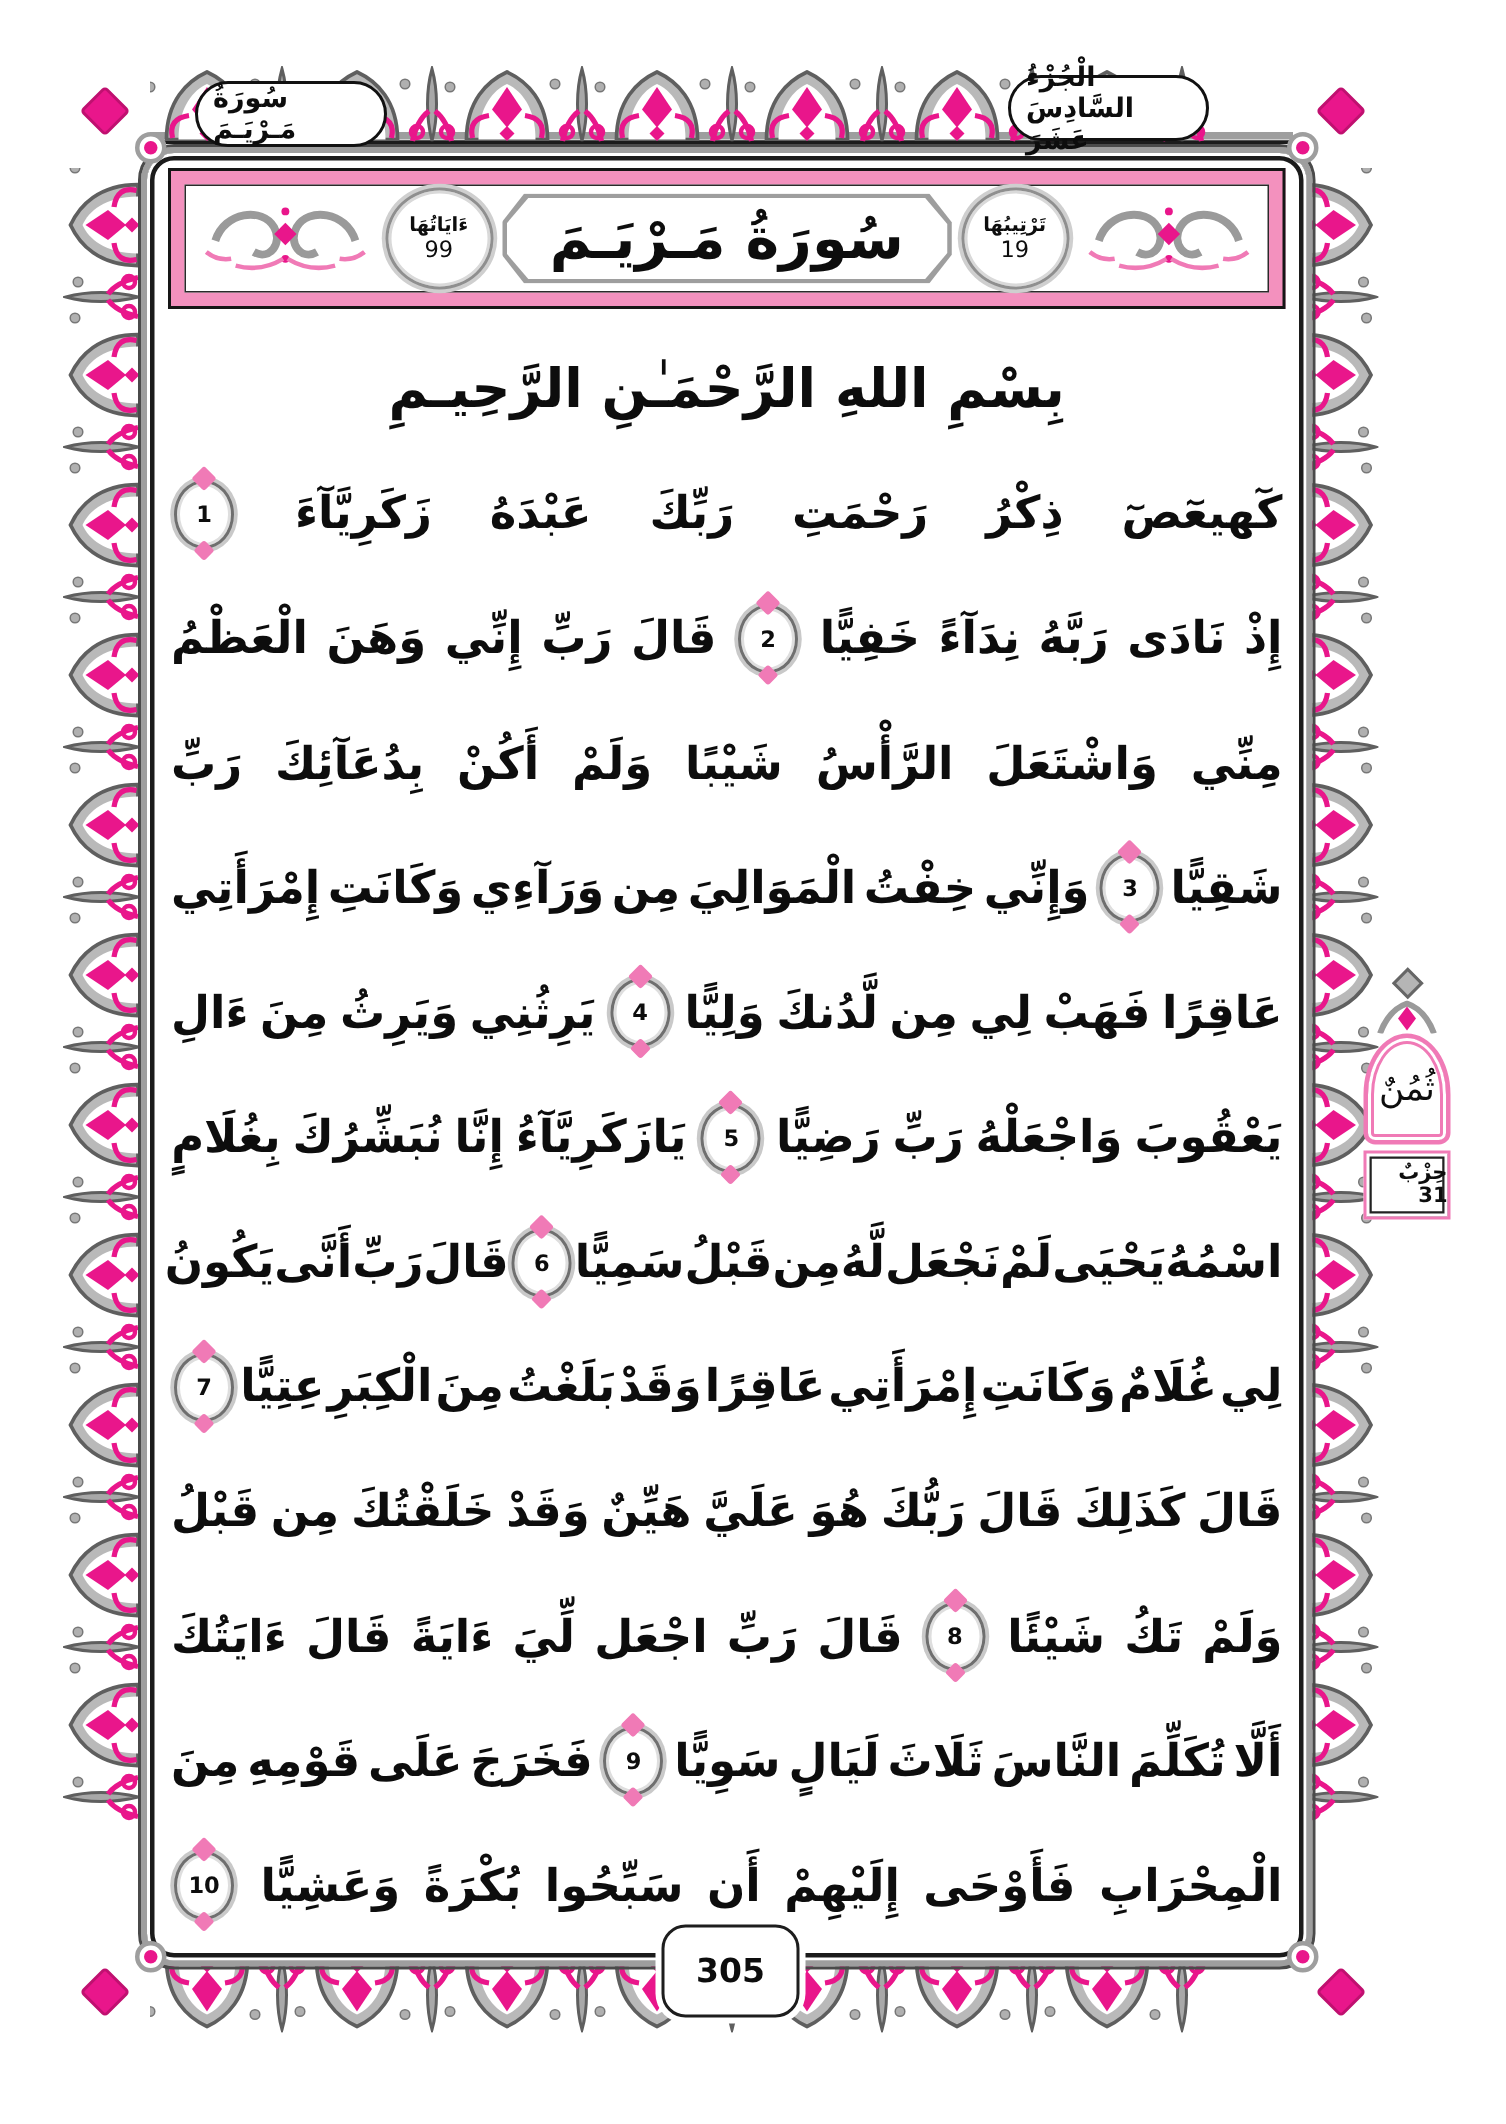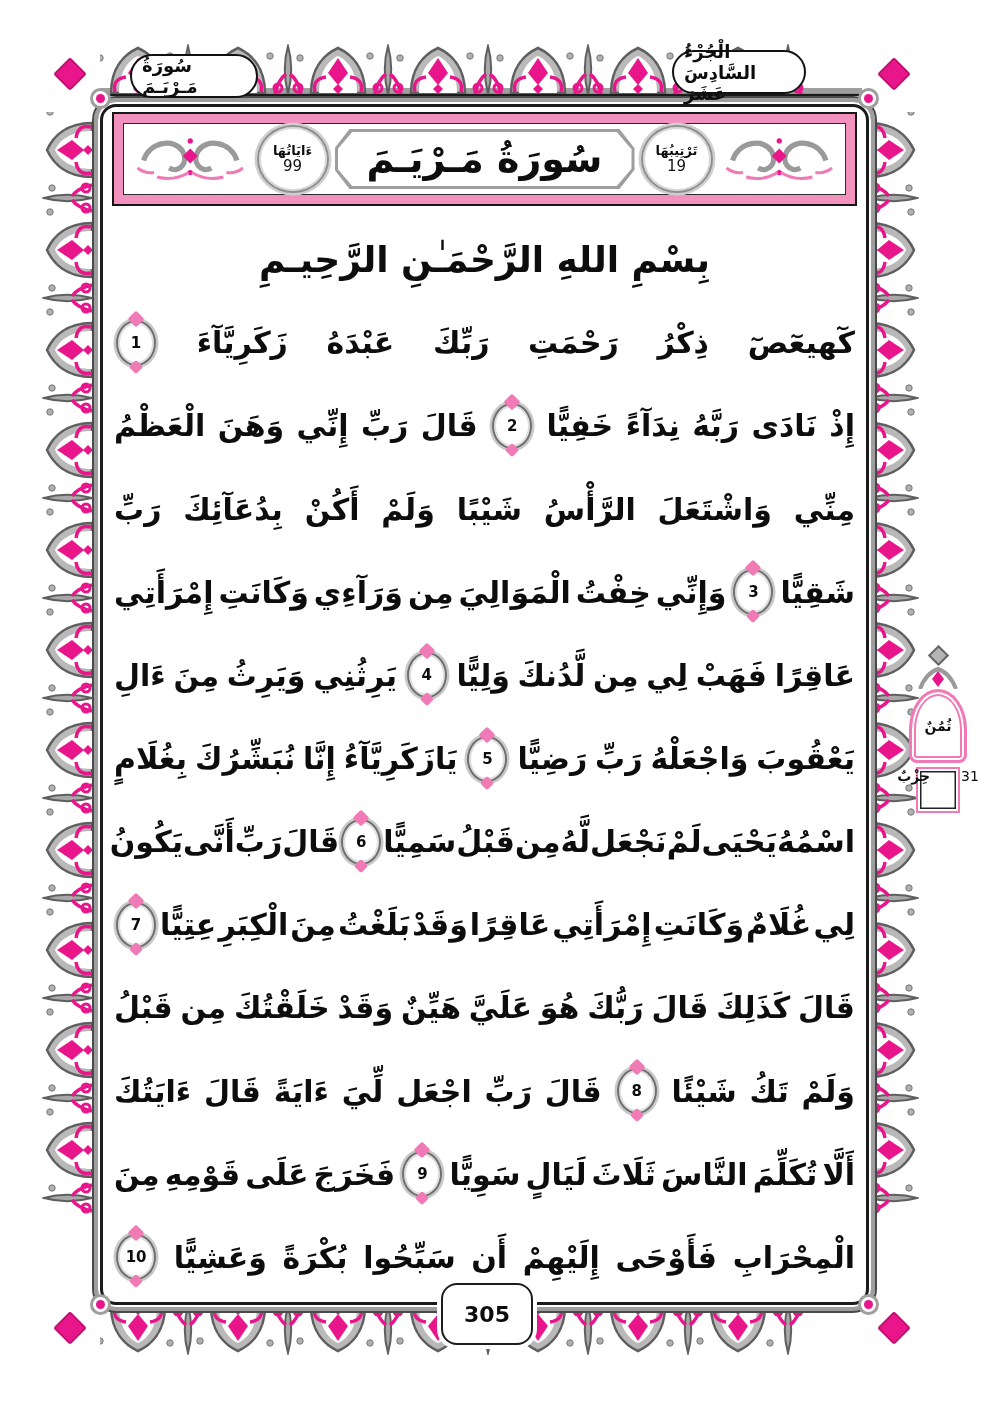--- a/index.html
+++ b/index.html
@@ -70,26 +70,26 @@
 
   
   .hmark{position:absolute;left:903px;top:648px;width:70px;display:flex;flex-direction:column;
      align-items:center;z-index:5;}
   .hmark .tip{width:11px;height:11px;background:#b5b5b5;border:2px solid #666;transform:rotate(45deg);
      margin-bottom:4px;}
   .dome{width:58px;height:74px;background:#fff;border:3px solid var(--lightpink);
      border-radius:30px 30px 8px 8px / 42px 42px 8px 8px;
      box-shadow:inset 0 0 0 2px #fff,inset 0 0 0 4px var(--lightpink);
      display:flex;align-items:center;justify-content:center;box-sizing:border-box;}
-  .dome .thumn{font-size:14px;font-weight:bold;}
-  .hbox{margin-top:4px;width:44px;height:46px;background:#fff;border:2.5px solid var(--lightpink);
-     box-shadow:inset 0 0 0 2px #fff,inset 0 0 0 3.5px #222;display:flex;flex-direction:row;
-     align-items:flex-start;justify-content:center;line-height:1.05;box-sizing:border-box;}
+  .dome .thumn{font-size:23px;font-weight:normal;}
+  .hbox{margin-top:4px;width:58px;height:46px;background:#fff;border:2.5px solid var(--lightpink);
+     box-shadow:inset 0 0 0 2px #fff,inset 0 0 0 3.5px #222;display:flex;flex-direction:column;
+     align-items:flex-end;justify-content:center;line-height:1.05;box-sizing:border-box;}
   .hbox .hlbl{font-size:14px;font-weight:bold;}
-  .hbox .hnum{font-size:14px;font-weight:normal;margin-left:31px;}
+  .hbox .hnum{font-size:14px;font-weight:bold;margin-left:31px;}
 
   
   .ptab{position:absolute;left:441px;top:1283px;width:88px;height:58px;background:#fff;
      border:2.5px solid #1d1d1d;border-radius:16px;box-shadow:0 0 0 4px #ffffff;z-index:6;
      display:flex;align-items:center;justify-content:center;font-size:22px;font-weight:bold;}
 </style>
 </head>
 <body>
 
 <div class="page">

